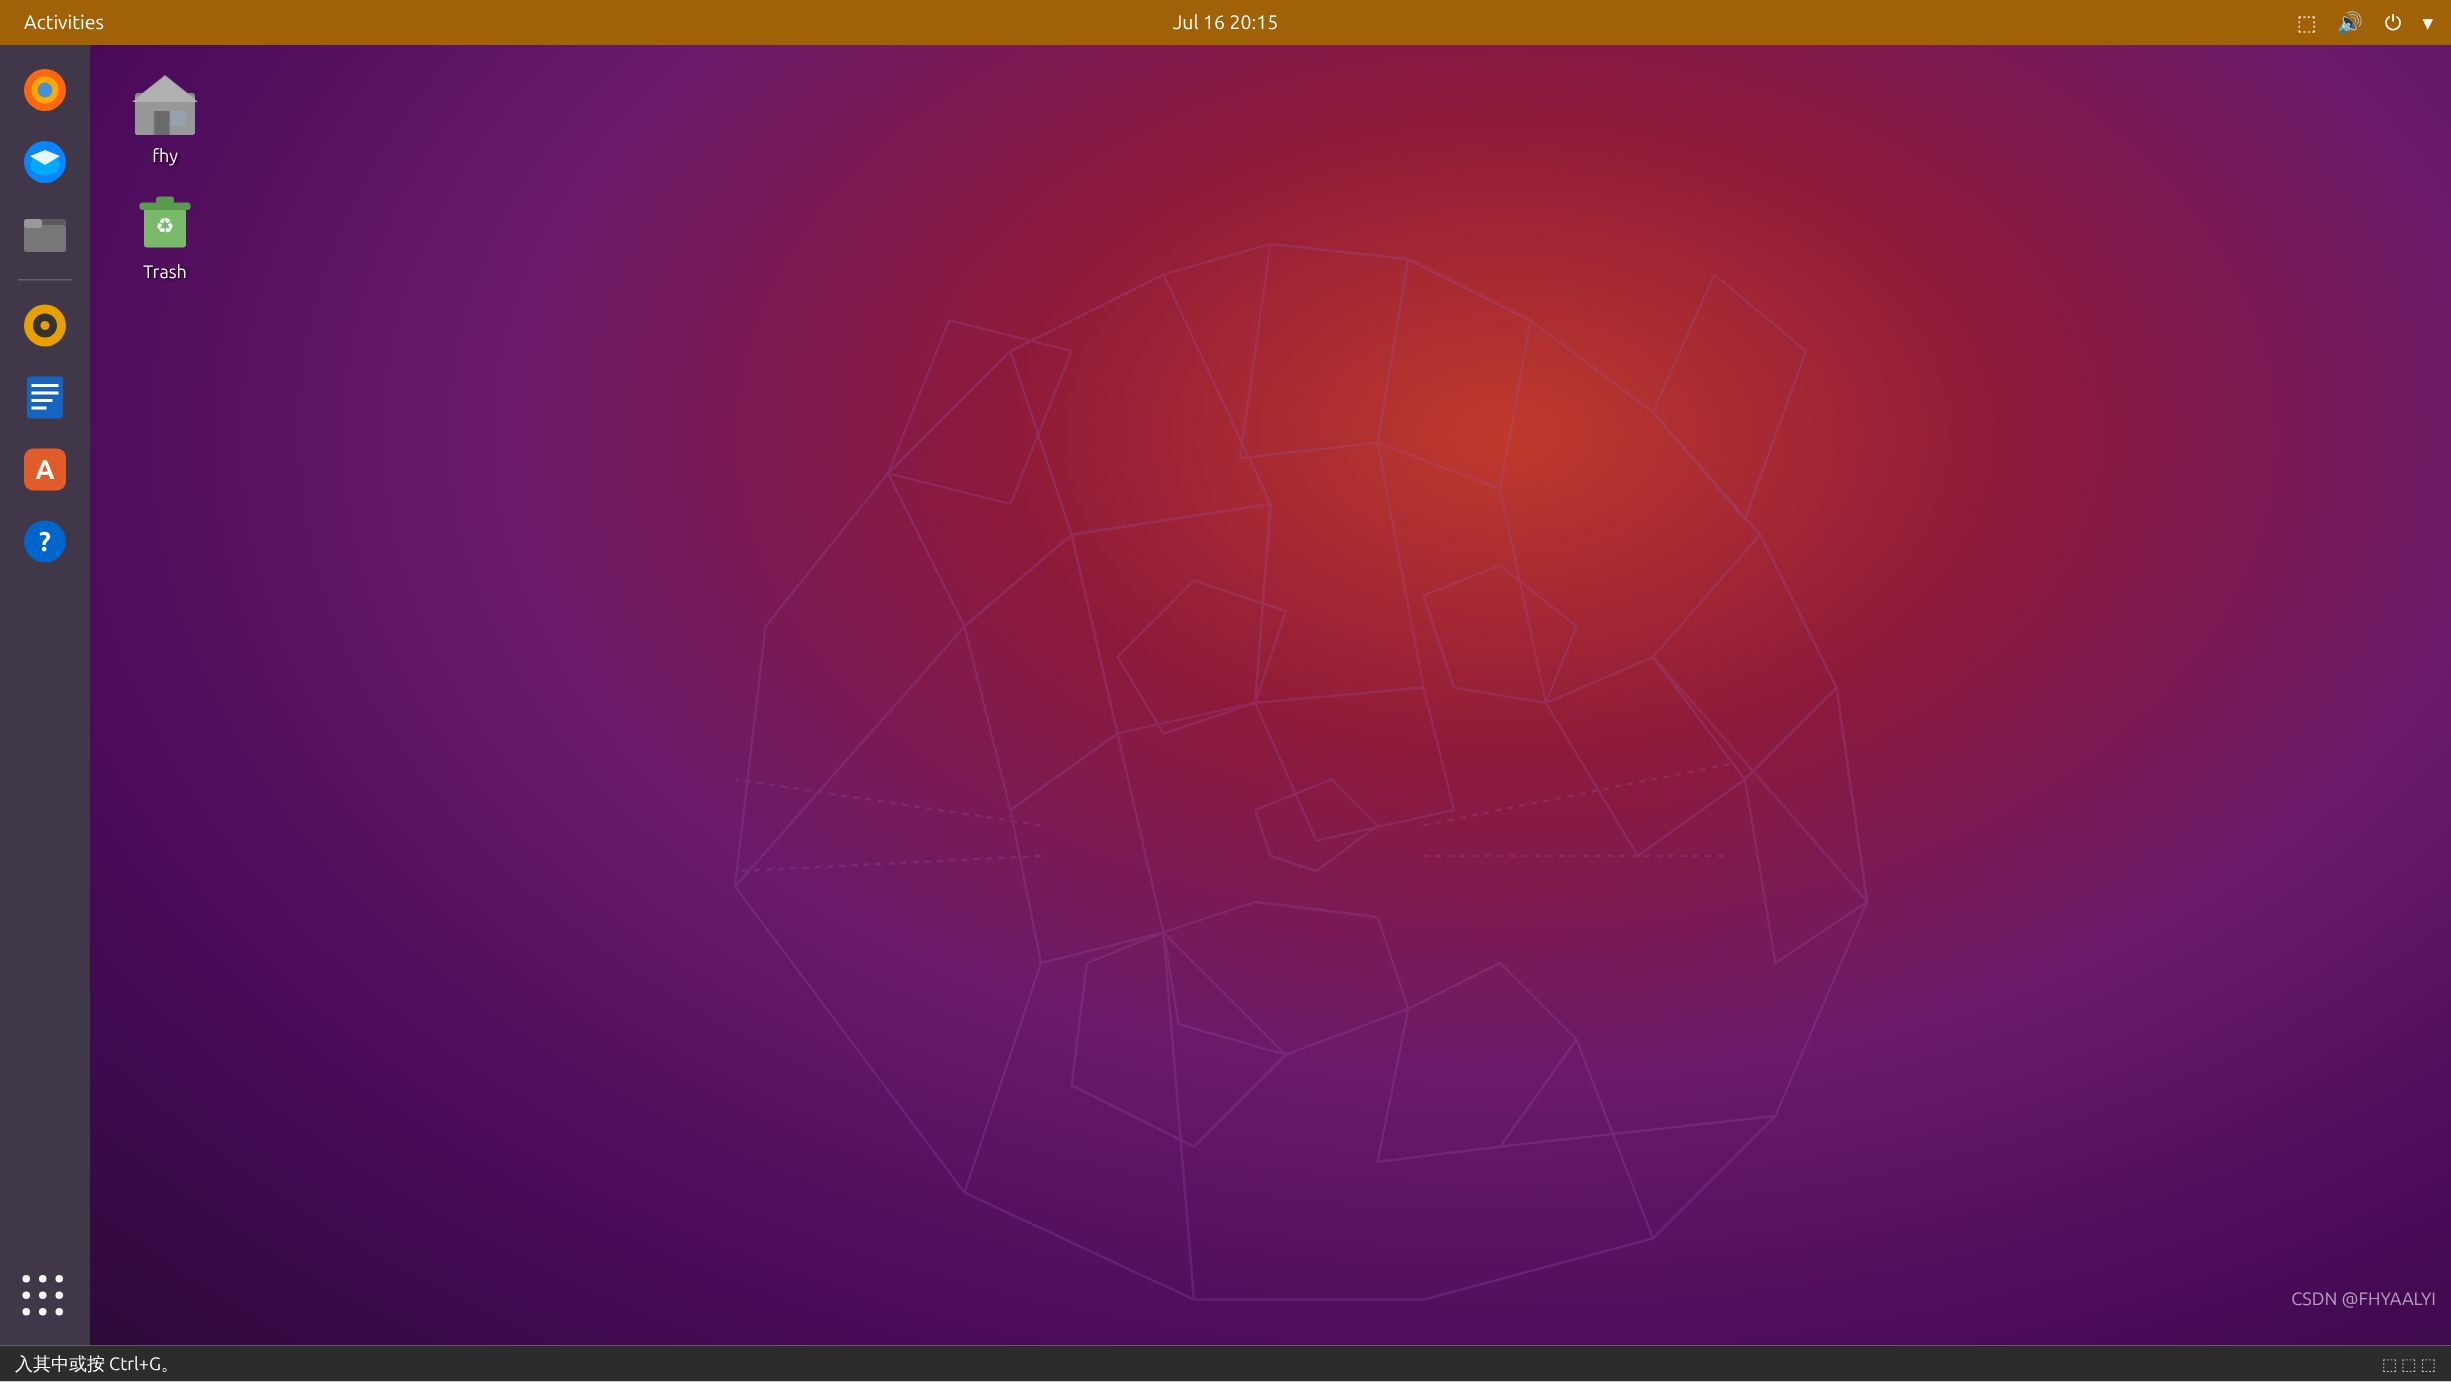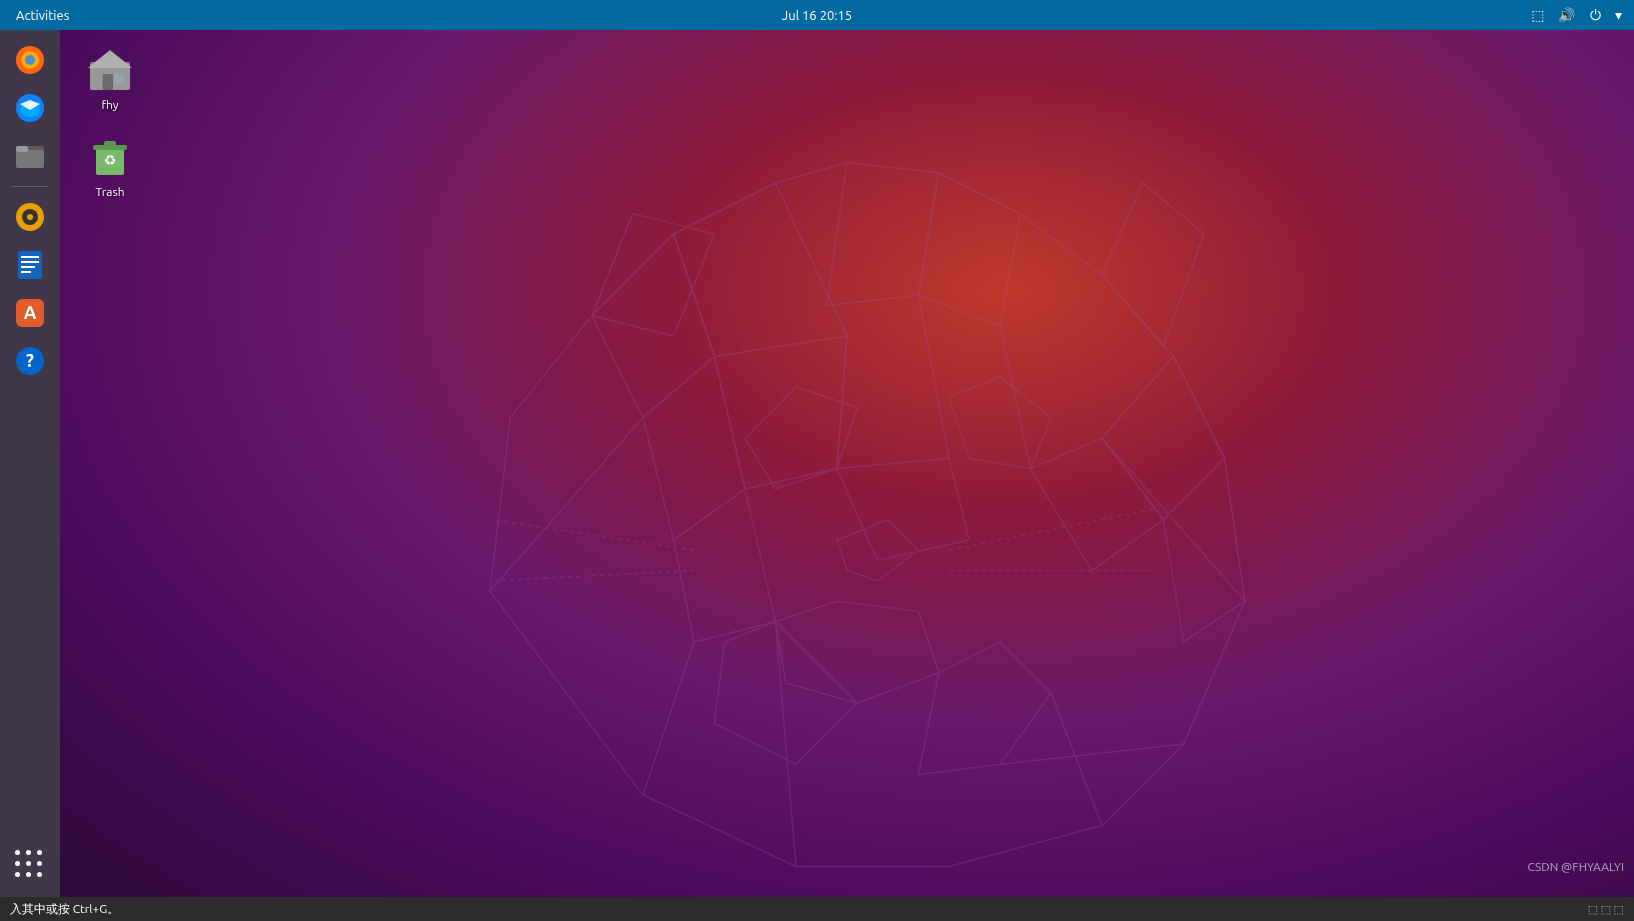--- a/index.html
+++ b/index.html
@@ -32,21 +32,21 @@
       opacity: 0.35;
     }
 
     
     #topbar {
       position: absolute;
       top: 0;
       left: 0;
       right: 0;
       height: 30px;
-      background: #0369a1;
+      background: #a16207;
       display: flex;
       align-items: center;
       justify-content: space-between;
       z-index: 100;
       color: white;
       font-size: 13px;
     }
 
     #topbar-left {
       display: flex;
@@ -154,21 +154,20 @@
     }
 
     
     #desktop-icons {
       position: absolute;
       top: 30px;
       left: 60px;
       padding: 10px;
       display: flex;
       flex-direction: column;
-      gap: 10px;
       z-index: 80;
     }
 
     .desktop-icon {
       display: flex;
       flex-direction: column;
       align-items: center;
       gap: 4px;
       cursor: pointer;
       padding: 6px;

